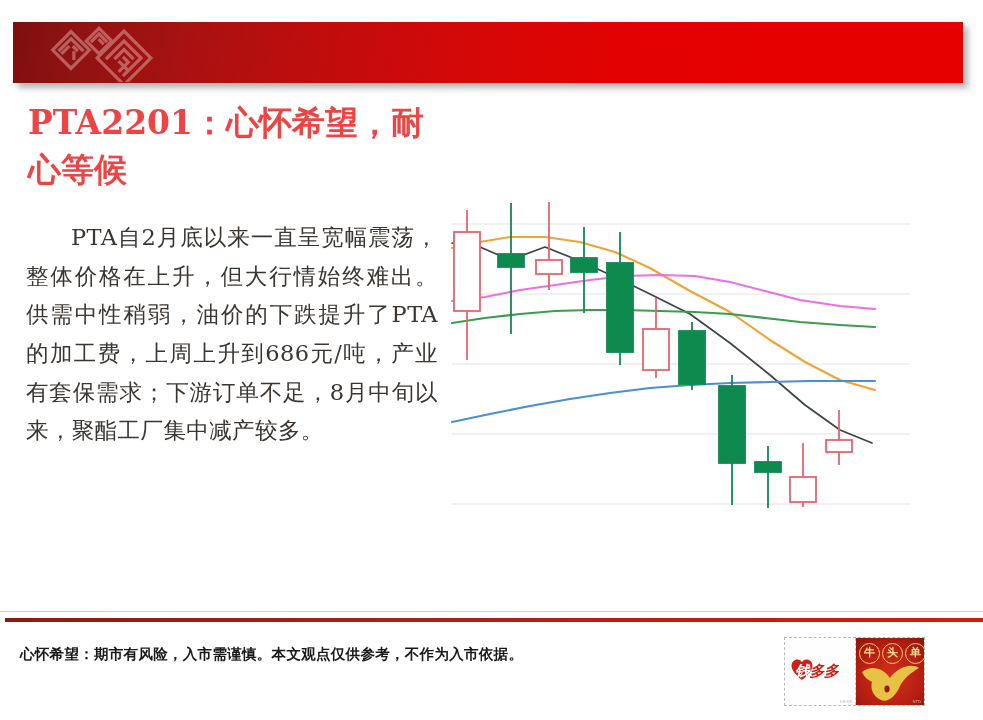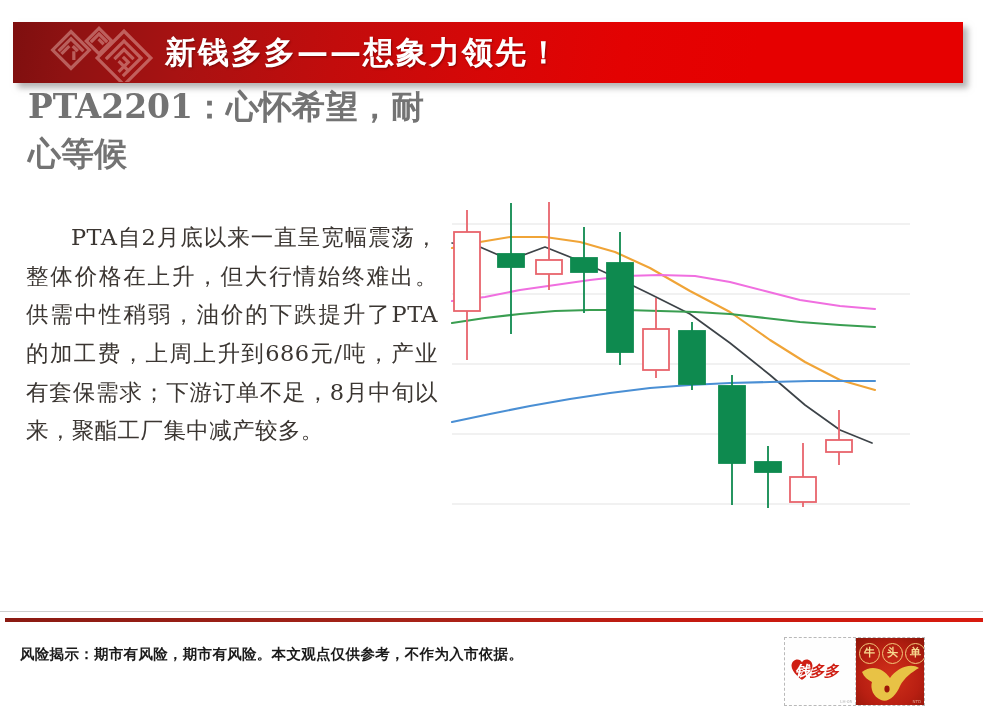--- a/index.html
+++ b/index.html
@@ -53,23 +53,23 @@
     letter-spacing: 2px;
     font-family: "DejaVu Serif", "Liberation Serif", serif;
     white-space: nowrap;
     text-shadow: 1px 1px 2px rgba(80,0,0,0.55);
   }
 
   
   .slide-title {
     position: absolute;
     left: 28px;
-    top: 84px;
+    top: 100px;
     width: 400px;
-    color: #737373;
+    color: #ef4444;
     font-size: 33px;
     line-height: 1.42;
     font-weight: 700;
     font-family: "DejaVu Serif", "Liberation Serif", serif;
     letter-spacing: 0px;
   }
   .body-text {
     position: absolute;
     left: 26px;
     top: 218px;
@@ -213,21 +213,20 @@
       <g transform="translate(68,17) rotate(45) translate(-9,-9)">
         <rect x="0" y="0" width="18" height="18"></rect>
         <path d="M4 4 L14 4 M4 4 L4 14 M9 8 L13 8"></path>
       </g>
       <g transform="translate(93,34) rotate(45) translate(-19,-19)">
         <rect x="0" y="0" width="38" height="38"></rect>
         <path d="M7 7 L31 7 M7 7 L7 31 M31 7 L31 31 M13 13 L25 13 M13 13 L13 25 M19 19 L25 19 M19 25 L31 25 M25 19 L25 31"></path>
       </g>
     </g>
   </svg>
-  <div class="banner-title">新钱多多——想象力领先！</div>
 </div>
 
 <div class="slide-title">PTA2201：心怀希望，耐心等候</div>
 
 <div class="body-text">PTA自2月底以来一直呈宽幅震荡，整体价格在上升，但大行情始终难出。供需中性稍弱，油价的下跌提升了PTA的加工费，上周上升到686元/吨，产业有套保需求；下游订单不足，8月中旬以来，聚酯工厂集中减产较多。</div>
 
 <div class="chart-wrap">
   <svg id="chart-svg" width="500" height="340" viewBox="0 0 500 340" xmlns="http://www.w3.org/2000/svg">
     <g id="grid-layer">
         <line x1="12" x2="470" y1="34" y2="34" stroke="#ececec" stroke-width="1.4"></line>
@@ -287,21 +286,21 @@
         <g>
           <line x1="399" x2="399" y1="220" y2="275" stroke="#e8646c" stroke-width="1.8"></line>
           <rect x="386" y="250" width="26" height="12" fill="#ffffff" stroke="#e8646c" stroke-width="1.8"></rect>
         </g>
       </g>
   </svg>
 </div>
 
 <div class="footer-rule-light"></div>
 <div class="footer-rule-red"></div>
-<div class="footer-note">风险揭示：期市有风险，期市有风险。本文观点仅供参考，不作为入市依据。</div>
+<div class="footer-note">心怀希望：期市有风险，入市需谨慎。本文观点仅供参考，不作为入市依据。</div>
 
 <div class="logo-group">
   <div class="logo-left">
     <svg class="heart-shape" viewBox="0 0 24 24" xmlns="http://www.w3.org/2000/svg">
       <path d="M12 22 C12 22 1.5 14.5 1.5 7.8 C1.5 3.9 4.4 1.5 7.4 1.5 C9.6 1.5 11.2 2.8 12 4.3 C12.8 2.8 14.4 1.5 16.6 1.5 C19.6 1.5 22.5 3.9 22.5 7.8 C22.5 14.5 12 22 12 22 Z" fill="#cf1f14"></path>
     </svg>
     <div class="qdd-text"><span class="in-heart">钱</span><span>多多</span></div>
     <div class="logo-left-code">LH-05</div>
   </div>
   <div class="logo-right">

